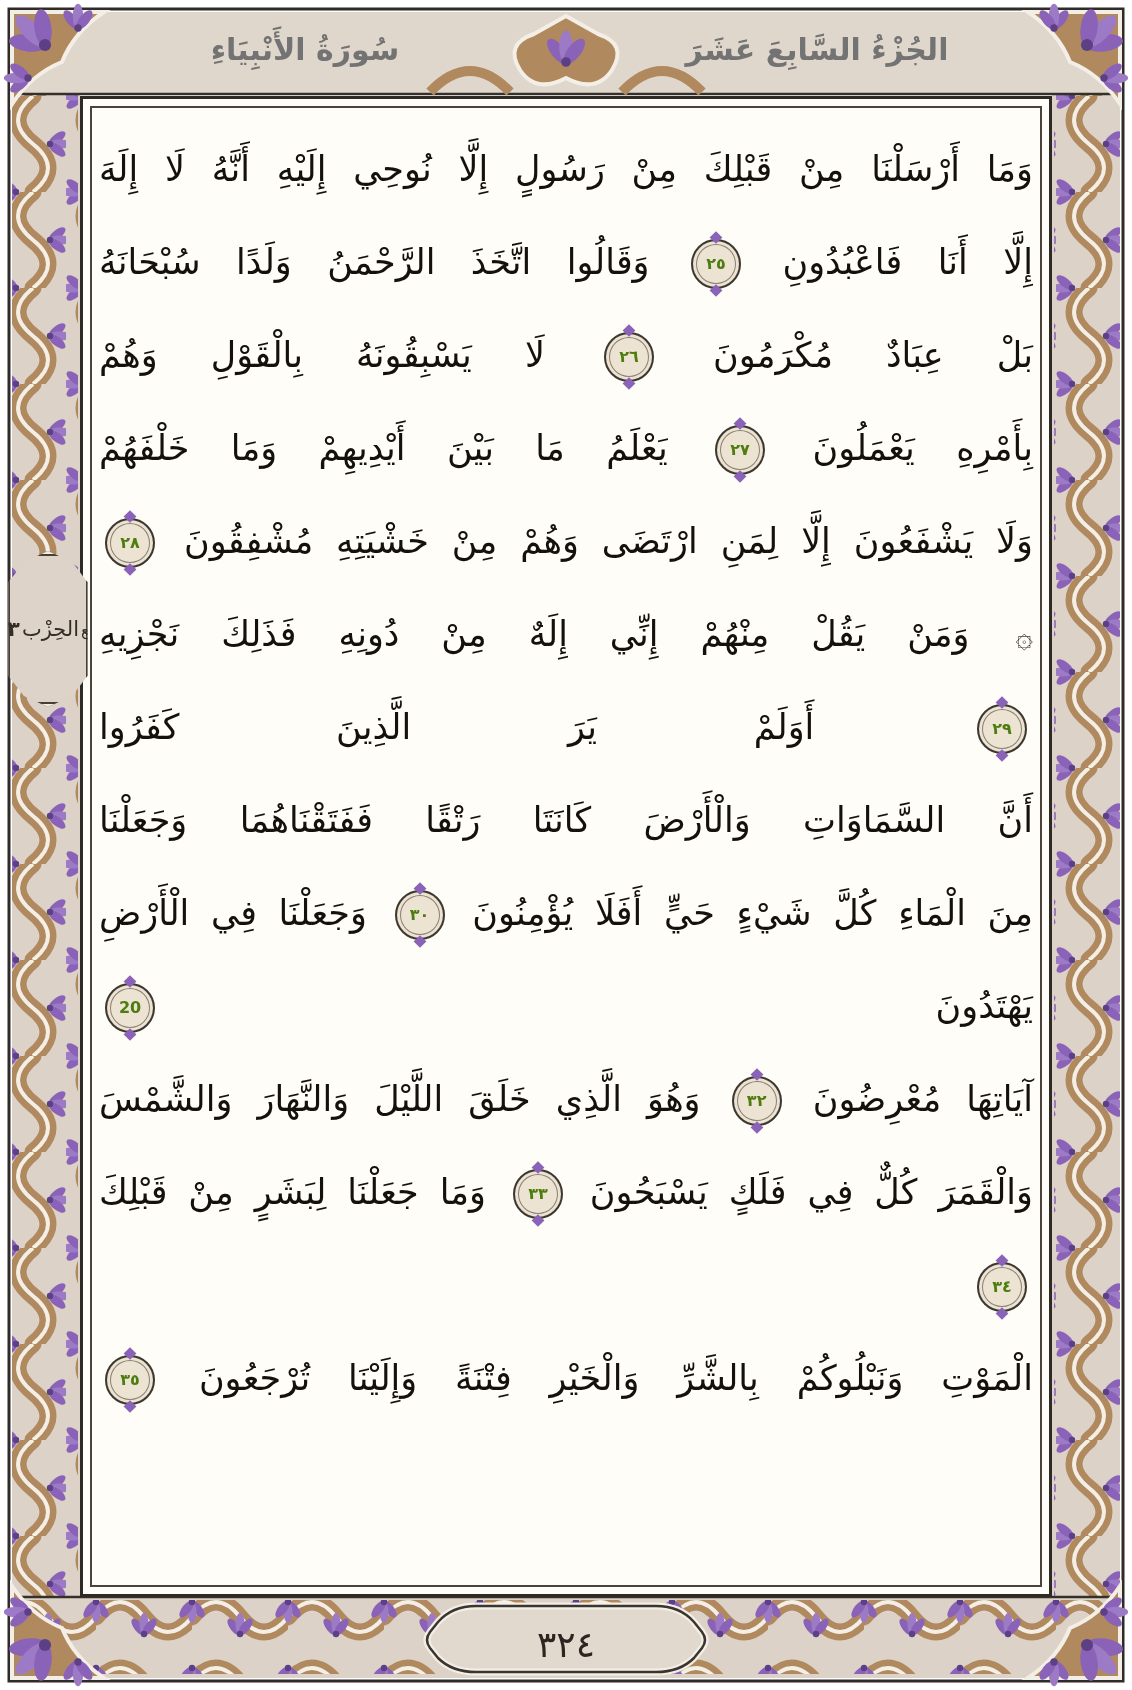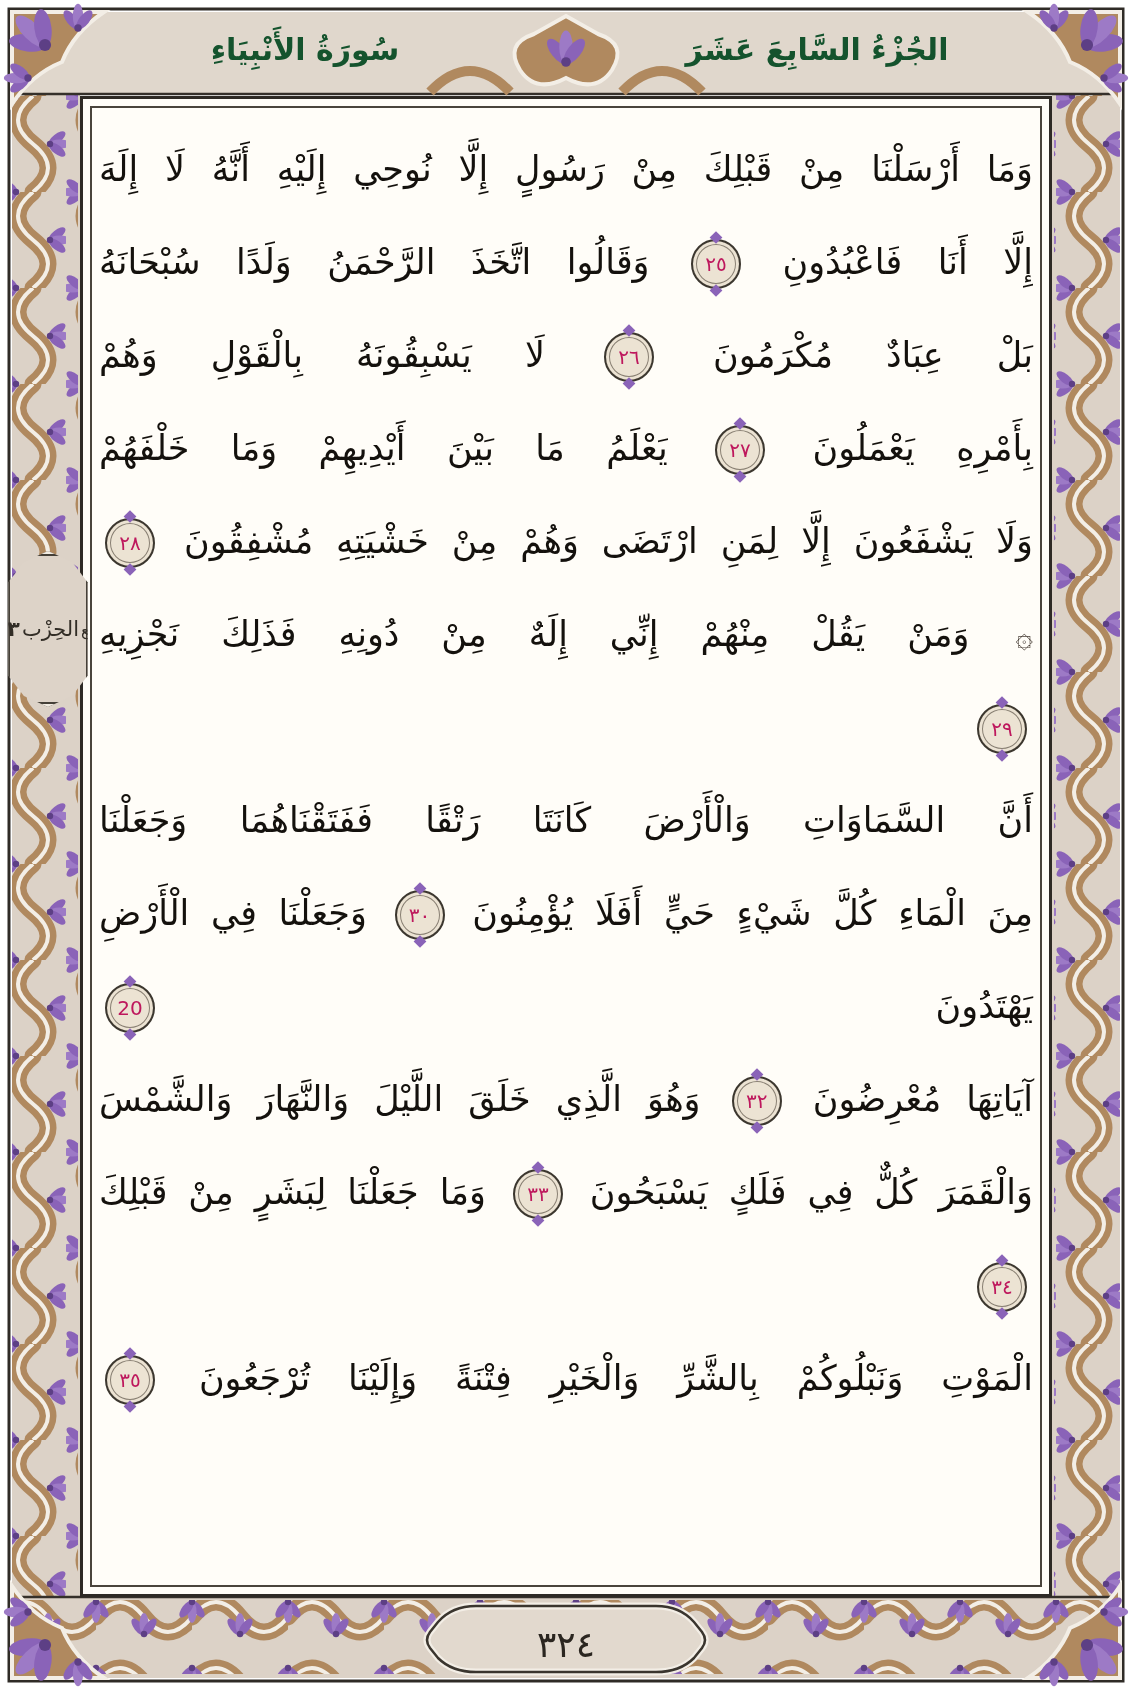--- a/index.html
+++ b/index.html
@@ -1,36 +1,36 @@
 <!DOCTYPE html>
 <html lang="ar" dir="rtl"><head>
 <meta charset="utf-8">
 <style>
   html,body{margin:0;padding:0;background:#fff;}
   .page{position:relative;width:1132px;height:1690px;background:#ffffff;overflow:hidden;
         font-family:"DejaVu Sans",sans-serif;color:#1f1c18;}
   .border-svg{position:absolute;inset:0;}
   
   .hdr{position:absolute;top:18px;height:62px;display:flex;align-items:center;justify-content:center;
-       font-size:30px;font-weight:bold;color:#14532d;letter-spacing:0;z-index:4;}
+       font-size:30px;font-weight:bold;color:#737373;letter-spacing:0;z-index:4;}
   .hdr-juz{right:130px;width:370px;}
   .hdr-surah{left:140px;width:330px;}
   
   .panel{position:absolute;left:80px;right:80px;top:96px;bottom:93px;background:#fffdf8;
          border:3.5px solid #2e2a25;box-shadow:inset 0 0 0 7px #fffdf8, inset 0 0 0 9px #4a443c;
          z-index:2;}
   .lines{position:absolute;inset:14px 16px;padding-top:10px;}
   .qline{direction:rtl;text-align:justify;text-align-last:justify;height:93px;line-height:93px;
          font-size:35px;white-space:nowrap;overflow:visible;color:#14110d;}
   .qtext{letter-spacing:0.5px;}
   .vmark{position:relative;display:inline-block;width:46px;height:46px;vertical-align:middle;
          margin:0 6px;border-radius:50%;background:#ece3d3;border:2px solid #3c372f;
          box-shadow:inset 0 0 0 3px #ece3d3, inset 0 0 0 4px #8a8174;text-align:center;text-align-last:center;}
   .vnum{position:absolute;inset:0;display:flex;align-items:center;justify-content:center;
-        font-size:20px;line-height:1;color:#be185d;font-weight:normal;}
+        font-size:16px;line-height:1;color:#4d7c0f;font-weight:bold;}
   .vmark::before,.vmark::after{content:"";position:absolute;left:50%;width:9px;height:9px;
         background:#8a63b8;transform:translateX(-50%) rotate(45deg);}
   .vmark::before{top:-8px;} .vmark::after{bottom:-8px;}
   .hizb-star{font-size:30px;vertical-align:middle;color:#4a4038;margin-left:4px;}
   
   .medallion{position:absolute;left:5px;top:551px;width:86px;height:156px;z-index:5;
      background:#ddd3c8;
      clip-path:polygon(50% 0,78% 7%,96% 20%,96% 80%,78% 93%,50% 100%,22% 93%,4% 80%,4% 20%,22% 7%);
      box-shadow:inset 0 0 0 3px #f2ece2, inset 0 0 0 5px #454038;
      display:flex;flex-direction:row;align-items:center;justify-content:center;gap:2px;
@@ -122,21 +122,21 @@
   </div>
 
   <div class="panel">
     <div class="lines">
         <div class="qline"><span class="qtext">وَمَا أَرْسَلْنَا مِنْ قَبْلِكَ مِنْ رَسُولٍ إِلَّا نُوحِي إِلَيْهِ أَنَّهُ لَا إِلَهَ</span> </div>
         <div class="qline"><span class="qtext">إِلَّا أَنَا فَاعْبُدُونِ</span> <span class="vmark"><span class="vnum">٢٥</span></span> <span class="qtext">وَقَالُوا اتَّخَذَ الرَّحْمَنُ وَلَدًا سُبْحَانَهُ</span> </div>
         <div class="qline"><span class="qtext">بَلْ عِبَادٌ مُكْرَمُونَ</span> <span class="vmark"><span class="vnum">٢٦</span></span> <span class="qtext">لَا يَسْبِقُونَهُ بِالْقَوْلِ وَهُمْ</span> </div>
         <div class="qline"><span class="qtext">بِأَمْرِهِ يَعْمَلُونَ</span> <span class="vmark"><span class="vnum">٢٧</span></span> <span class="qtext">يَعْلَمُ مَا بَيْنَ أَيْدِيهِمْ وَمَا خَلْفَهُمْ</span> </div>
         <div class="qline"><span class="qtext">وَلَا يَشْفَعُونَ إِلَّا لِمَنِ ارْتَضَى وَهُمْ مِنْ خَشْيَتِهِ مُشْفِقُونَ</span> <span class="vmark"><span class="vnum">٢٨</span></span> </div>
         <div class="qline"><span class="hizb-star">۞</span> <span class="qtext">وَمَنْ يَقُلْ مِنْهُمْ إِنِّي إِلَهٌ مِنْ دُونِهِ فَذَلِكَ نَجْزِيهِ</span> </div>
-        <div class="qline"> <span class="vmark"><span class="vnum">٢٩</span></span>  </div>
+        <div class="qline"> <span class="vmark"><span class="vnum">٢٩</span></span> <span class="qtext">أَوَلَمْ يَرَ الَّذِينَ كَفَرُوا</span> </div>
         <div class="qline"><span class="qtext">أَنَّ السَّمَاوَاتِ وَالْأَرْضَ كَانَتَا رَتْقًا فَفَتَقْنَاهُمَا وَجَعَلْنَا</span> </div>
         <div class="qline"><span class="qtext">مِنَ الْمَاءِ كُلَّ شَيْءٍ حَيٍّ أَفَلَا يُؤْمِنُونَ</span> <span class="vmark"><span class="vnum">٣٠</span></span> <span class="qtext">وَجَعَلْنَا فِي الْأَرْضِ</span> </div>
         <div class="qline"><span class="qtext">يَهْتَدُونَ</span> <span class="vmark"><span class="vnum">20</span></span>  </div>
         <div class="qline"><span class="qtext">آيَاتِهَا مُعْرِضُونَ</span> <span class="vmark"><span class="vnum">٣٢</span></span> <span class="qtext">وَهُوَ الَّذِي خَلَقَ اللَّيْلَ وَالنَّهَارَ وَالشَّمْسَ</span> </div>
         <div class="qline"><span class="qtext">وَالْقَمَرَ كُلٌّ فِي فَلَكٍ يَسْبَحُونَ</span> <span class="vmark"><span class="vnum">٣٣</span></span> <span class="qtext">وَمَا جَعَلْنَا لِبَشَرٍ مِنْ قَبْلِكَ</span> </div>
         <div class="qline"> <span class="vmark"><span class="vnum">٣٤</span></span>  </div>
         <div class="qline"><span class="qtext">الْمَوْتِ وَنَبْلُوكُمْ بِالشَّرِّ وَالْخَيْرِ فِتْنَةً وَإِلَيْنَا تُرْجَعُونَ</span> <span class="vmark"><span class="vnum">٣٥</span></span> </div>
       </div>
   </div>
 

